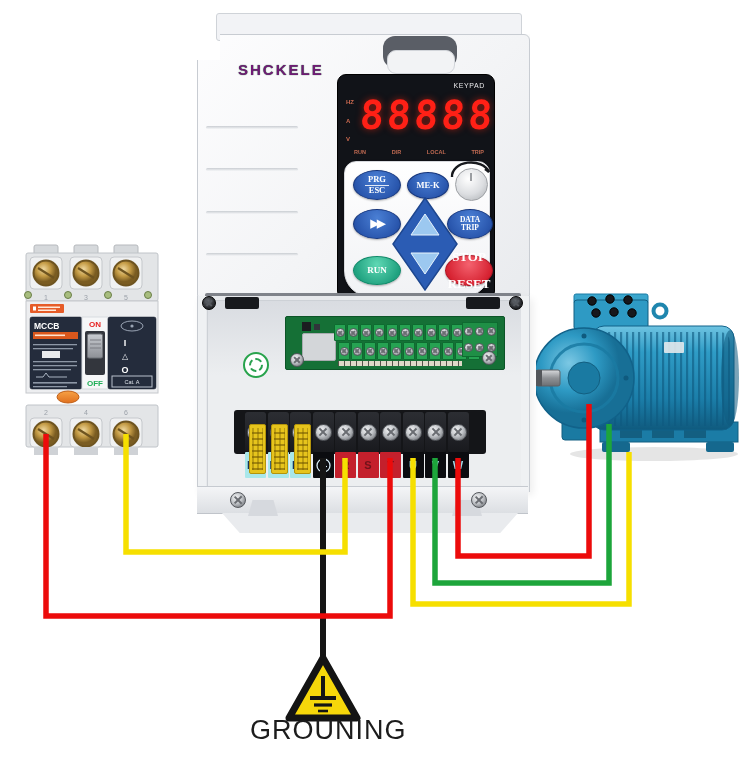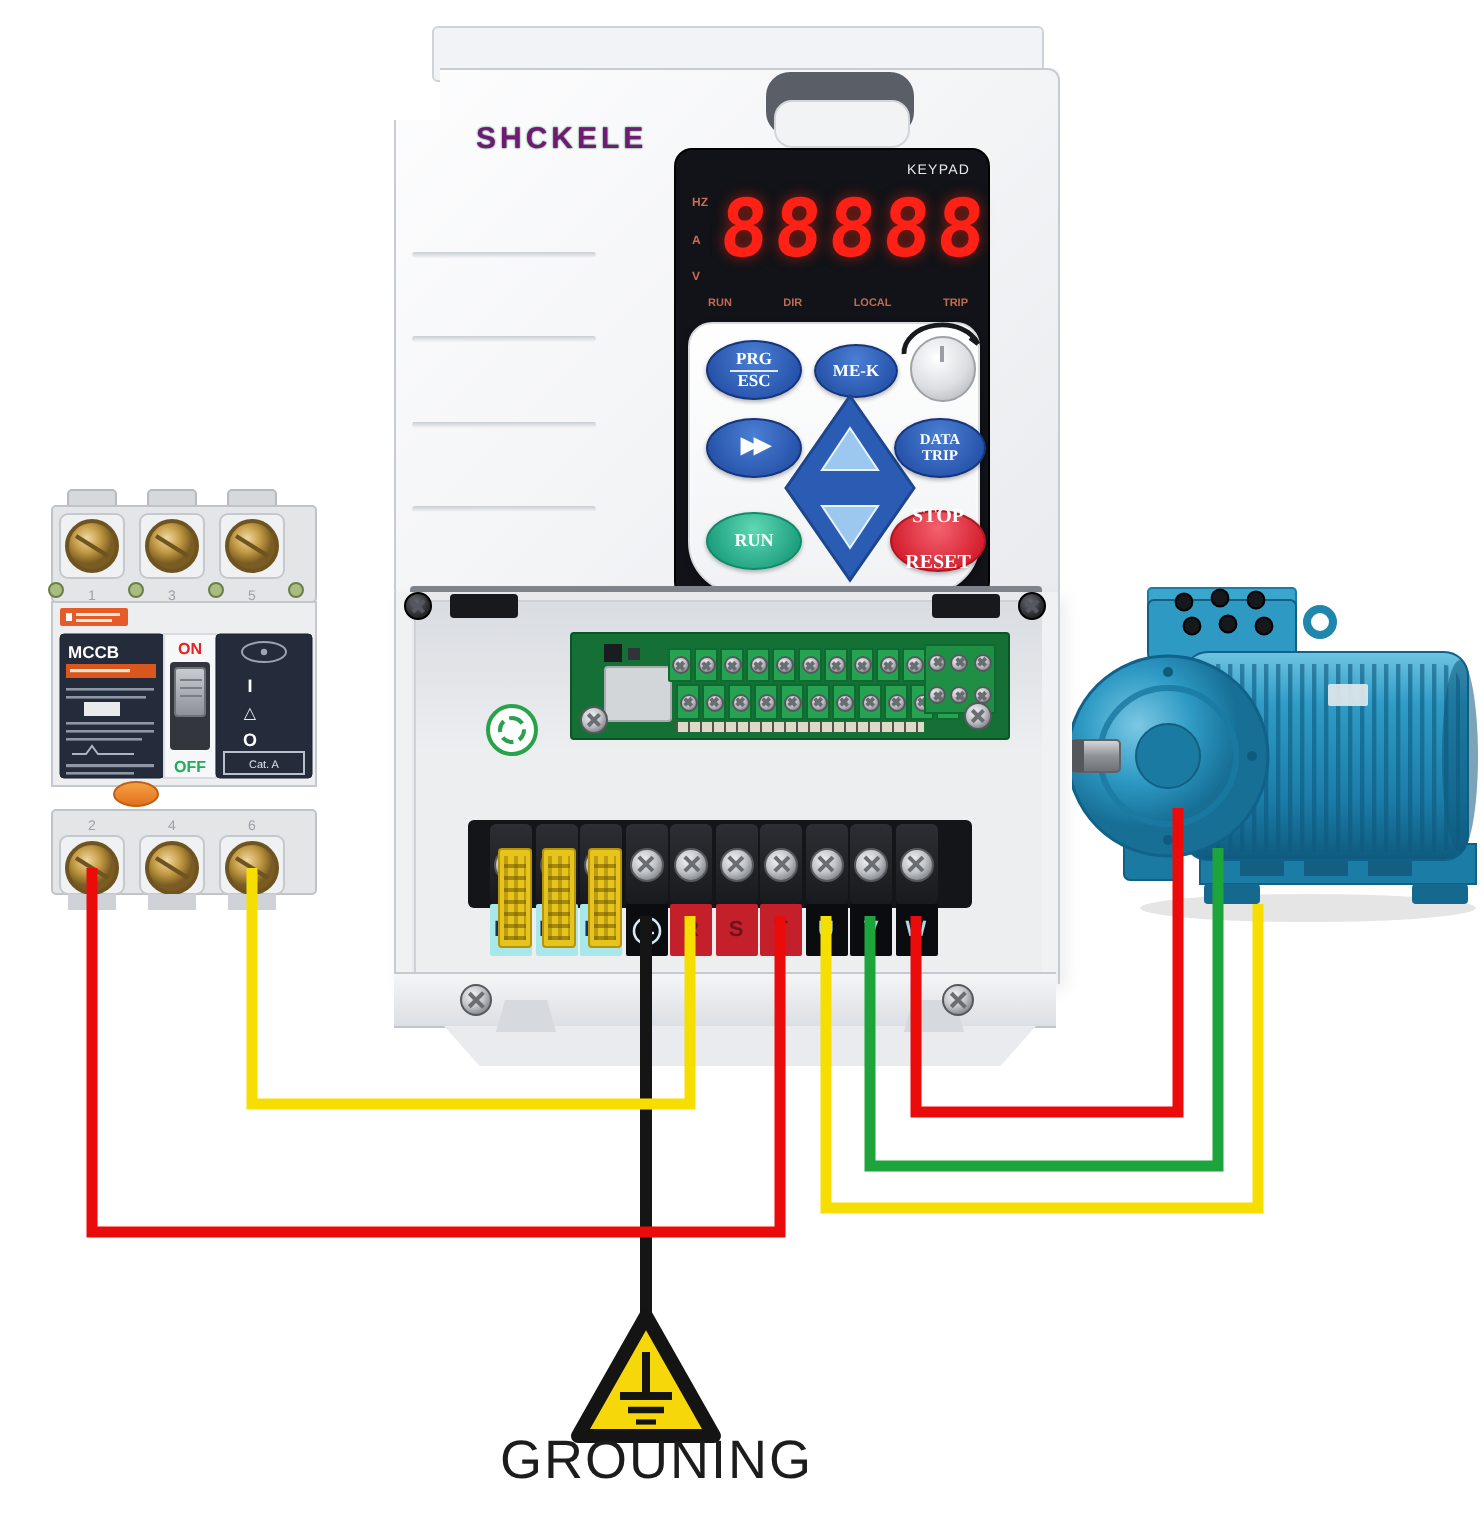--- a/index.html
+++ b/index.html
@@ -46,21 +46,21 @@
       color:#c06a52;font-size:5.5px;font-weight:bold;}
   .kp-panel{position:absolute;left:6px;top:86px;width:144px;height:134px;
       background:linear-gradient(#ffffff,#f1f2f5);border:1px solid #d8dade;
       border-radius:12px 12px 26px 26px;box-shadow:inset 0 1px 2px #fff,0 1px 3px rgba(0,0,0,.4);font-family:Liberation Serif, serif;}
   .oval{position:absolute;border-radius:50%;display:flex;flex-direction:column;align-items:center;
       justify-content:center;color:#fff;font-weight:bold;font-size:8.5px;line-height:1.08;
       background:radial-gradient(circle at 50% 28%,#4a7fd4,#2a57ae 70%,#1d4490);
       border:1px solid #16367c;box-shadow:0 1px 2px rgba(0,0,0,.3);text-align:center;}
   .oval .dv{border-bottom:1px solid rgba(255,255,255,.85);padding:0 3px;}
   .oval-run{background:radial-gradient(circle at 50% 28%,#5fd8b4,#1fa17f 75%);border-color:#118a6a;font-size:9px;}
-  .oval-stop{background:radial-gradient(circle at 50% 28%,#f4626f,#d5202f 75%);border-color:#b01624;font-size:10px;gap:12px;}
+  .oval-stop{background:radial-gradient(circle at 50% 28%,#f4626f,#d5202f 75%);border-color:#b01624;font-size:13px;gap:12px;}
   .knob{position:absolute;left:110px;top:6px;width:31px;height:31px;border-radius:50%;
       background:radial-gradient(circle at 40% 32%,#ffffff,#dcdee1 55%,#aaadb1);border:1px solid #9ea1a5;}
   .knob::after{content:"";position:absolute;left:14px;top:4px;width:2px;height:8px;background:#9b9ea2;}
 
   
   .pcb{position:absolute;left:285px;top:316px;width:218px;height:52px;background:#157036;
       border:1px solid #0c5427;border-radius:2px;}
   .pcb-row{position:absolute;display:flex;gap:1px;}
   .pcb-cell{width:10px;height:15px;background:#26a352;border:1px solid #0e6b30;border-radius:1px;
       display:flex;align-items:center;justify-content:center;}

